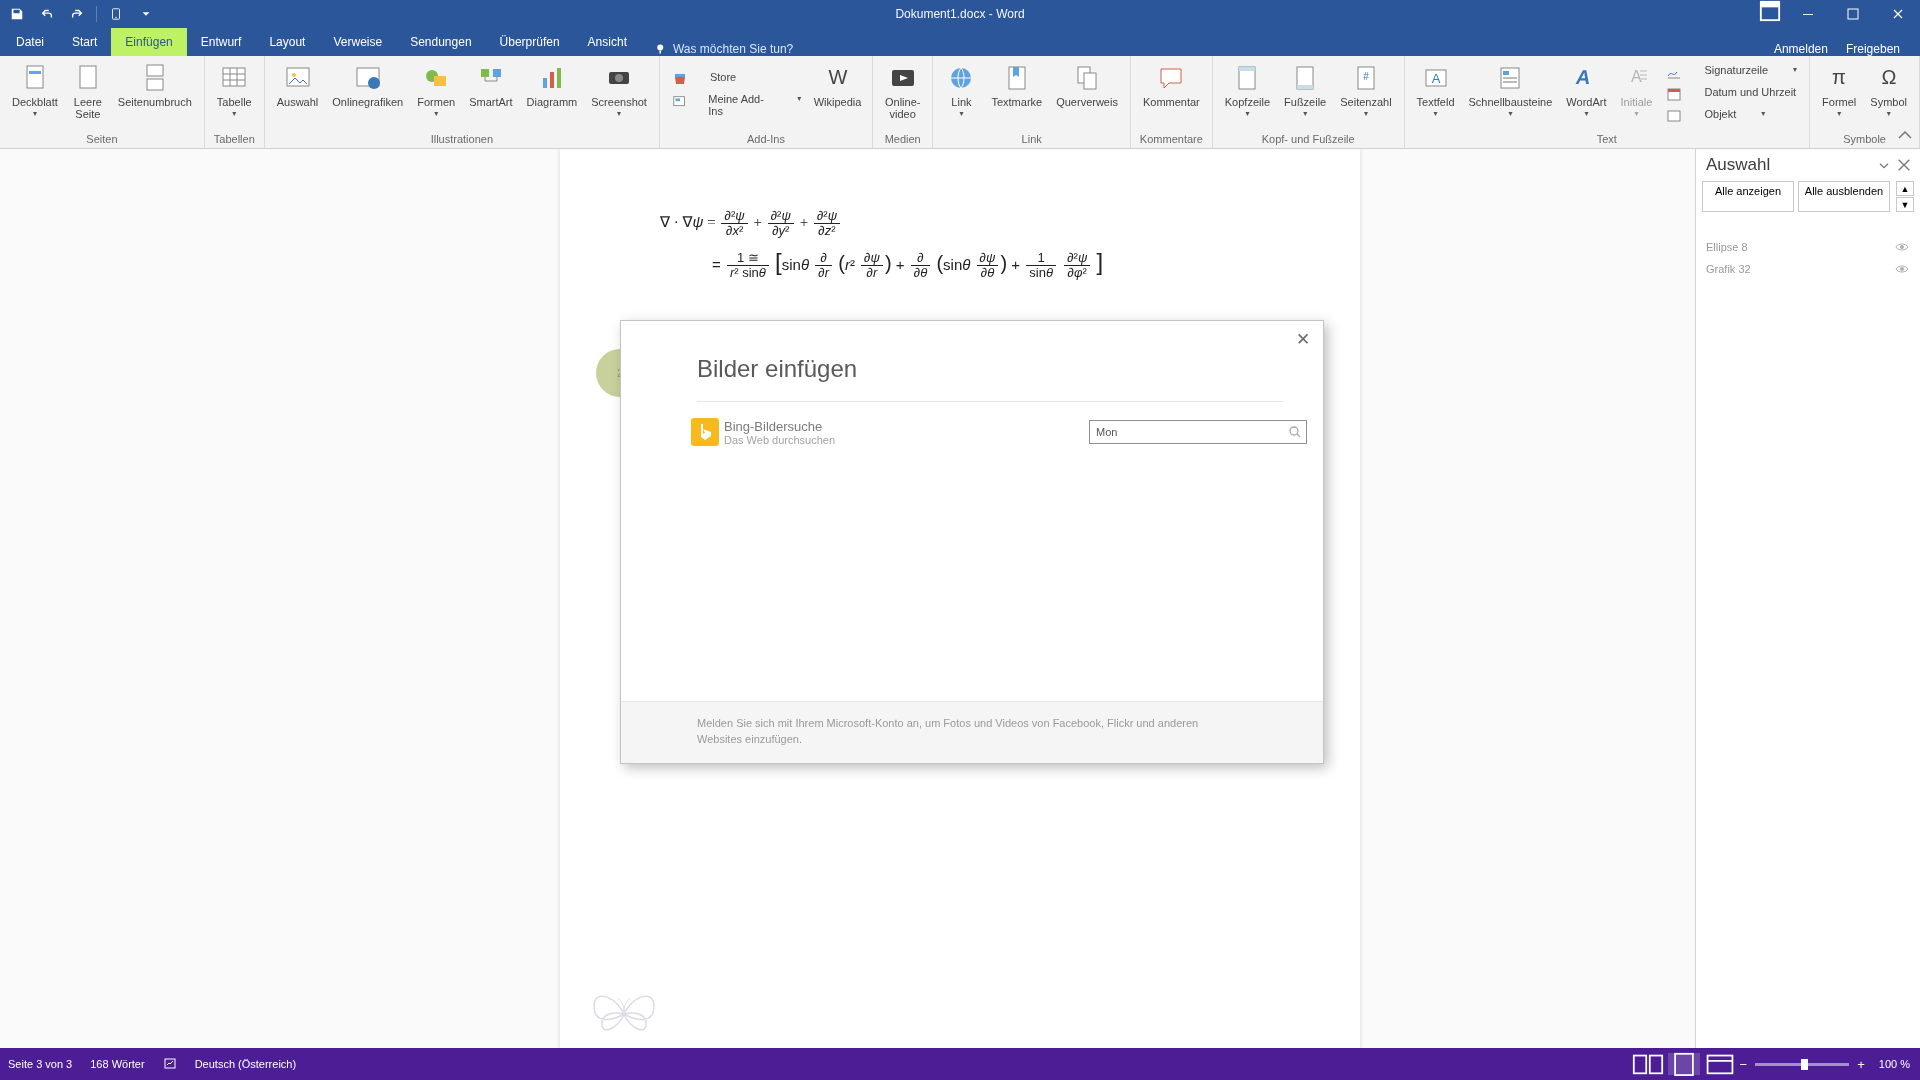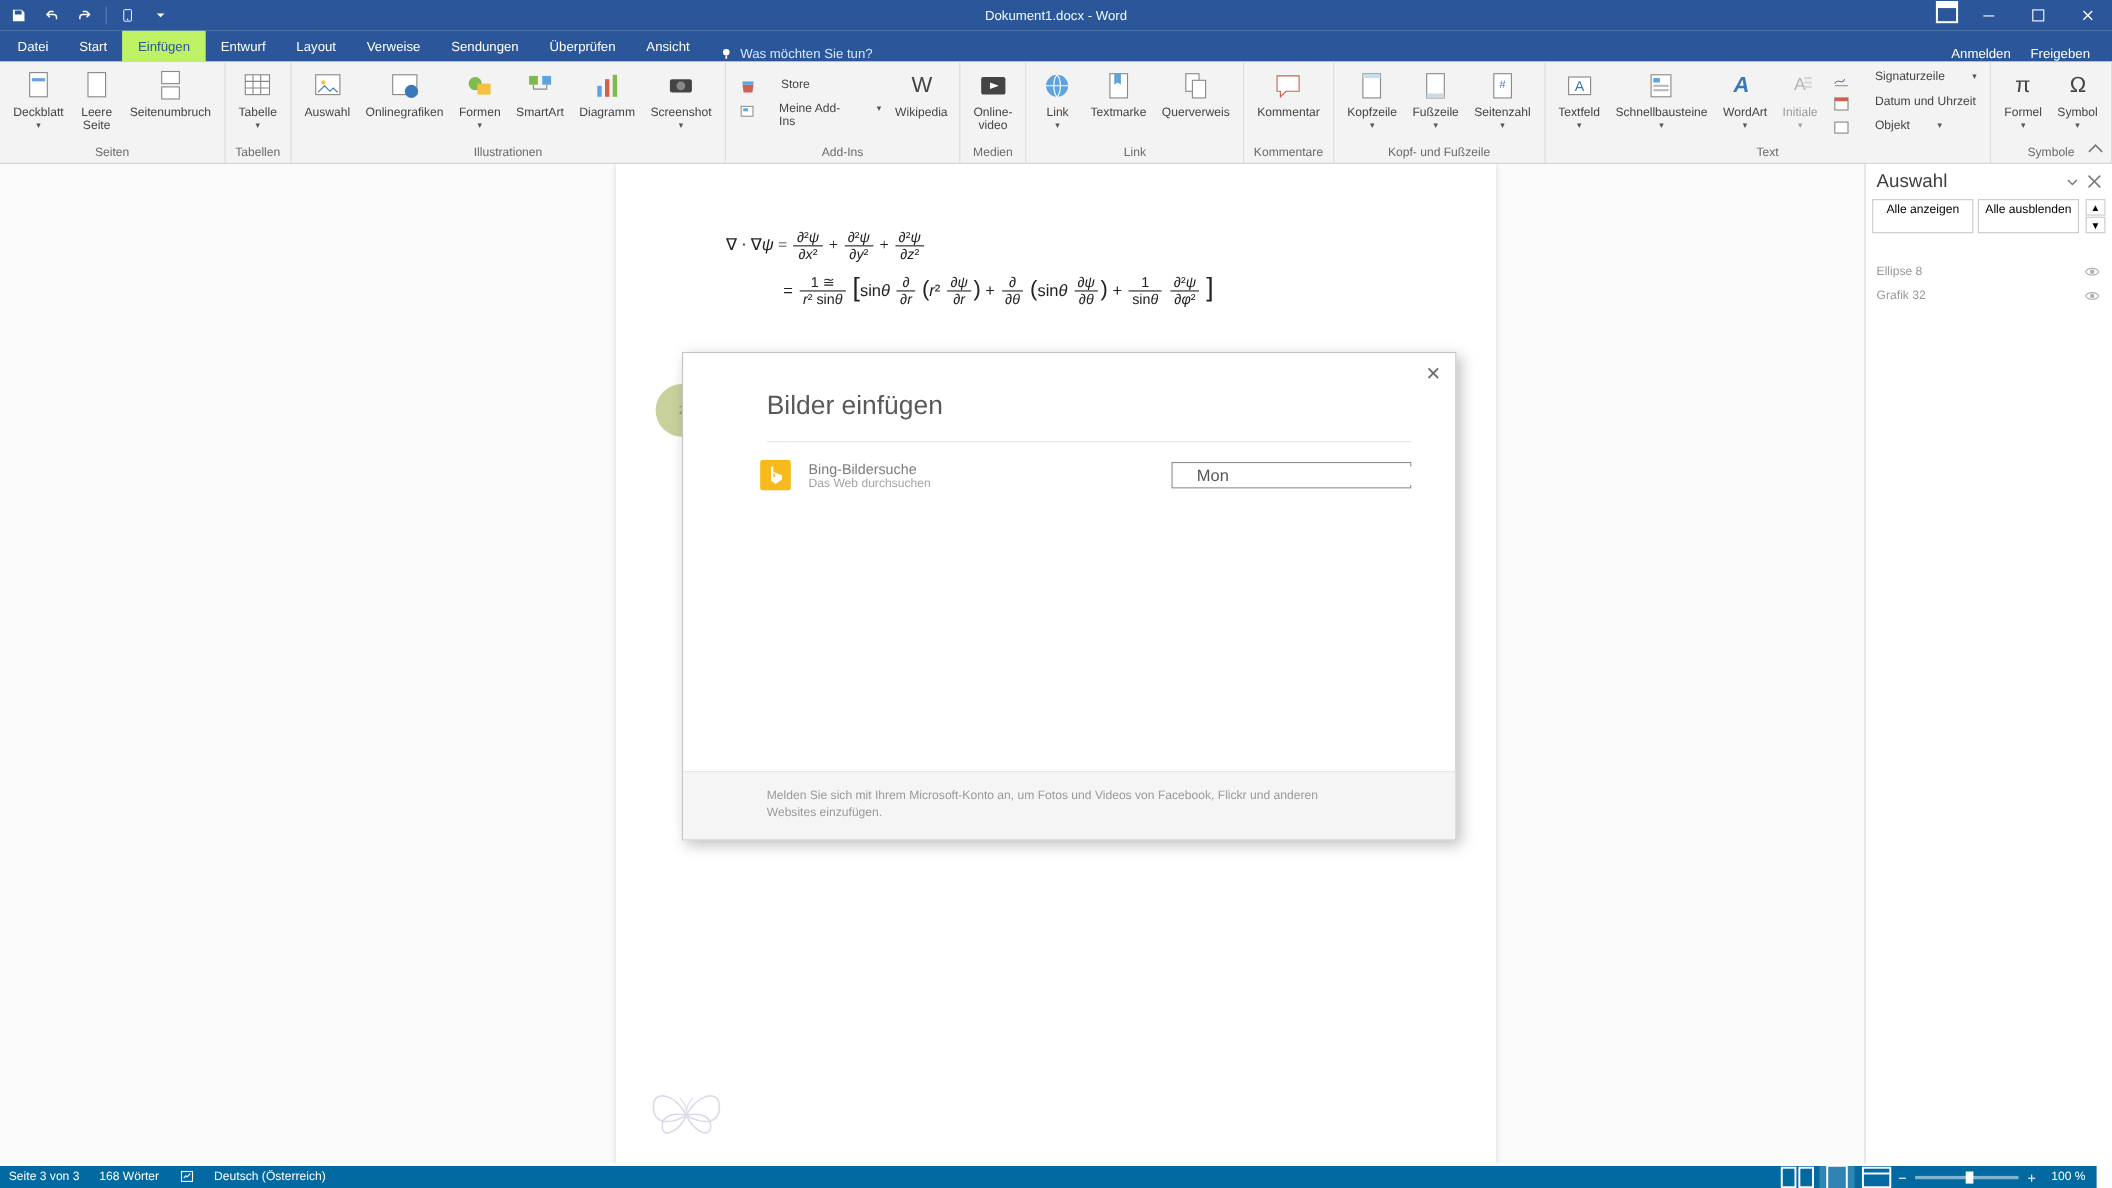--- a/index.html
+++ b/index.html
@@ -66,33 +66,33 @@
 .sel-tool-btn { flex:1; border:1px solid #c9c9c9; font-size:11px; padding:3px 0; text-align:center; cursor:pointer; background:#fff;}
 .sel-pane-sortbtns { display:flex; flex-direction:column; gap:1px; margin-left:2px;}
 .sel-sorticon { width:18px; height:15px; border:1px solid #c9c9c9; display:flex; align-items:center; justify-content:center; cursor:pointer; font-size:9px;}
 .sel-list { margin-top:20px; }
 .sel-item { display:flex; align-items:center; justify-content:space-between; font-size:11px; color:#999; padding:3px 10px;}
 .sel-eye { width:16px; height:16px; cursor:pointer;}
 .dialog { position:absolute; left:620px; top:320px; width:704px; height:444px; background:#fff; border:1px solid #c4c4c4; box-shadow: 4px 4px 12px rgba(0,0,0,0.25);}
 .dialog-close { position:absolute; top:6px; right:8px; width:24px; height:24px; font-size:17px; color:#6d6d6d; cursor:pointer; display:flex; align-items:center; justify-content:center;}
 .dialog-title { font-size:24px; color:#595959; font-weight:300; padding: 34px 0 0 76px;}
 .dialog-sep { border:none; border-top:1px solid #e6e6e6; margin: 18px 40px 0 76px;}
-.dialog-row { display:flex; align-items:center; padding: 16px 40px 0 70px; gap: 16px;}
+.dialog-row { display:flex; align-items:center; padding: 16px 16px 0 70px; gap: 5px;}
 .bing-ico { width:28px; height:28px; display:flex; align-items:center; justify-content:center;}
 .bing-text { display:flex; flex-direction:column; }
 .bing-title { font-size:13px; color:#7b7b7b;}
 .bing-sub { font-size:11px; color:#a4a4a4; }
 .search-box { margin-left:auto; width:218px; height:24px; border:1px solid #8f8f8f; display:flex; align-items:center; padding:0 4px 0 6px; }
-.search-box input { border:none; outline:none; flex:1; font-size:15px; color:#555;margin-left:16px;}
+.search-box input { border:none; outline:none; flex:1; font-size:11px; color:#555;}
 .search-ico { width:14px; height:14px; color:#aaa; cursor:pointer;}
 .dialog-bottom { position:absolute; bottom:0; left:0; right:0; background:#f5f5f5; border-top:1px solid #e6e6e6; padding:14px 40px 16px 76px;}
 .dialog-bottom-text { font-size:11px; color:#9a9a9a; line-height:1.4; max-width:520px;}
 
 
-.status-bar { position:absolute; bottom:0; left:0; right:14px; height:20px; background:#0369a1; color:#fff; display:flex; align-items:center; font-size:11px; padding: 0 0 0 8px; gap:18px;}
+.status-bar { position:absolute; bottom:0; left:0; right:0; height:32px; background:#4c1d95; color:#fff; display:flex; align-items:center; font-size:11px; padding: 0 0 0 8px; gap:18px;}
 .status-bar .spacer { flex:1; }
 .status-right { display:flex; align-items:center; gap:4px; padding-right:10px;}
 .view-btn { width:32px; height:22px; display:flex; align-items:center; justify-content:center; cursor:pointer; }
 .zoom-slider { display:flex; align-items:center; gap:8px;}
 .zoom-track { width:94px; height:3px; background:rgba(255,255,255,0.5); position:relative;}
 .zoom-thumb { width:7px; height:11px; background:#fff; position:absolute; top:-4px; left:46px;}
 .zoom-sign { cursor:pointer; font-size:13px;}
 svg { pointer-events:none; }
 </style>
 </head>

